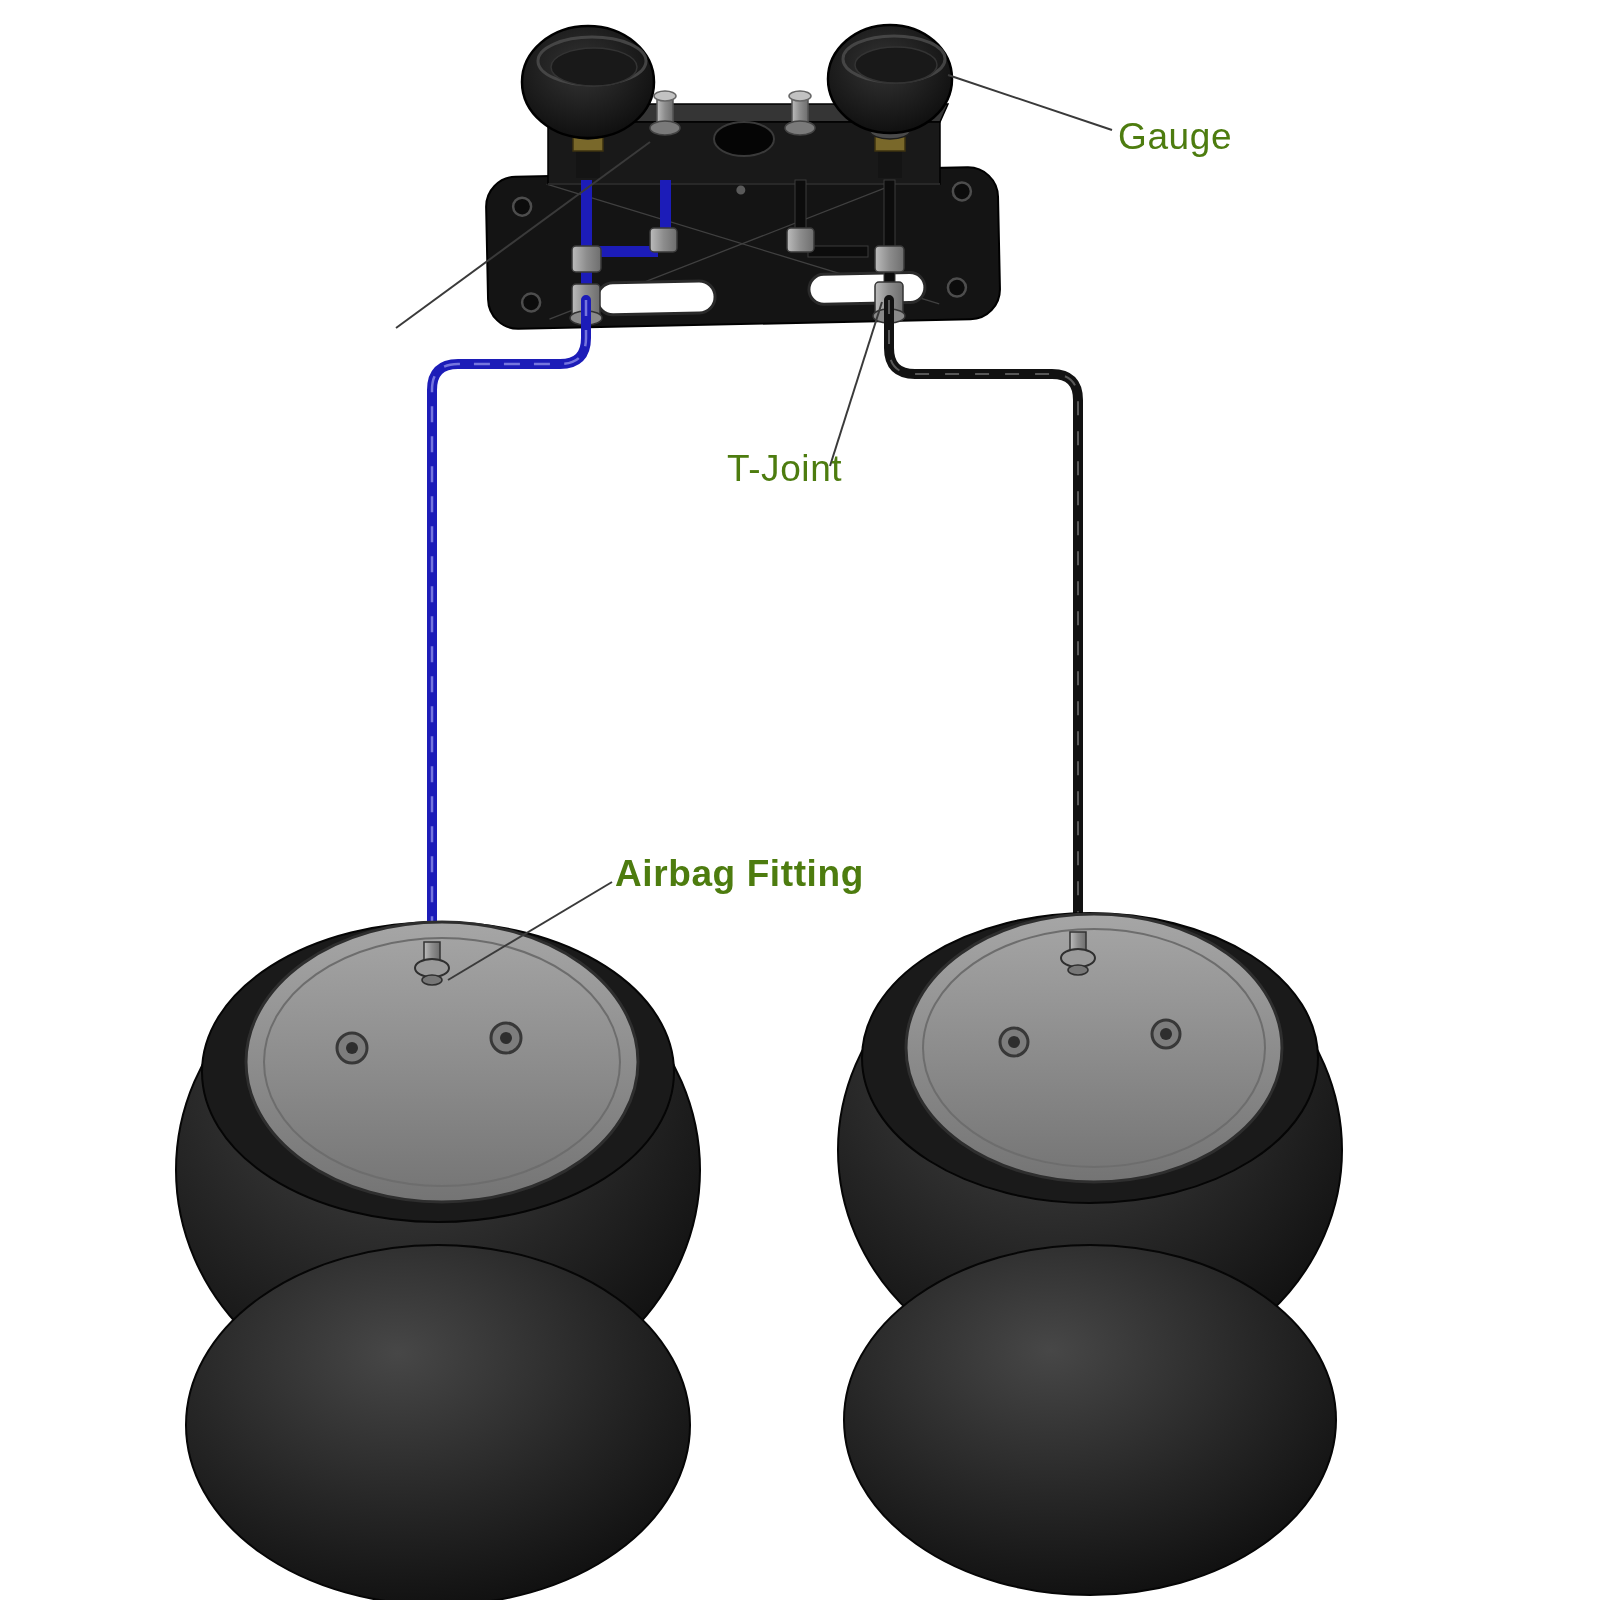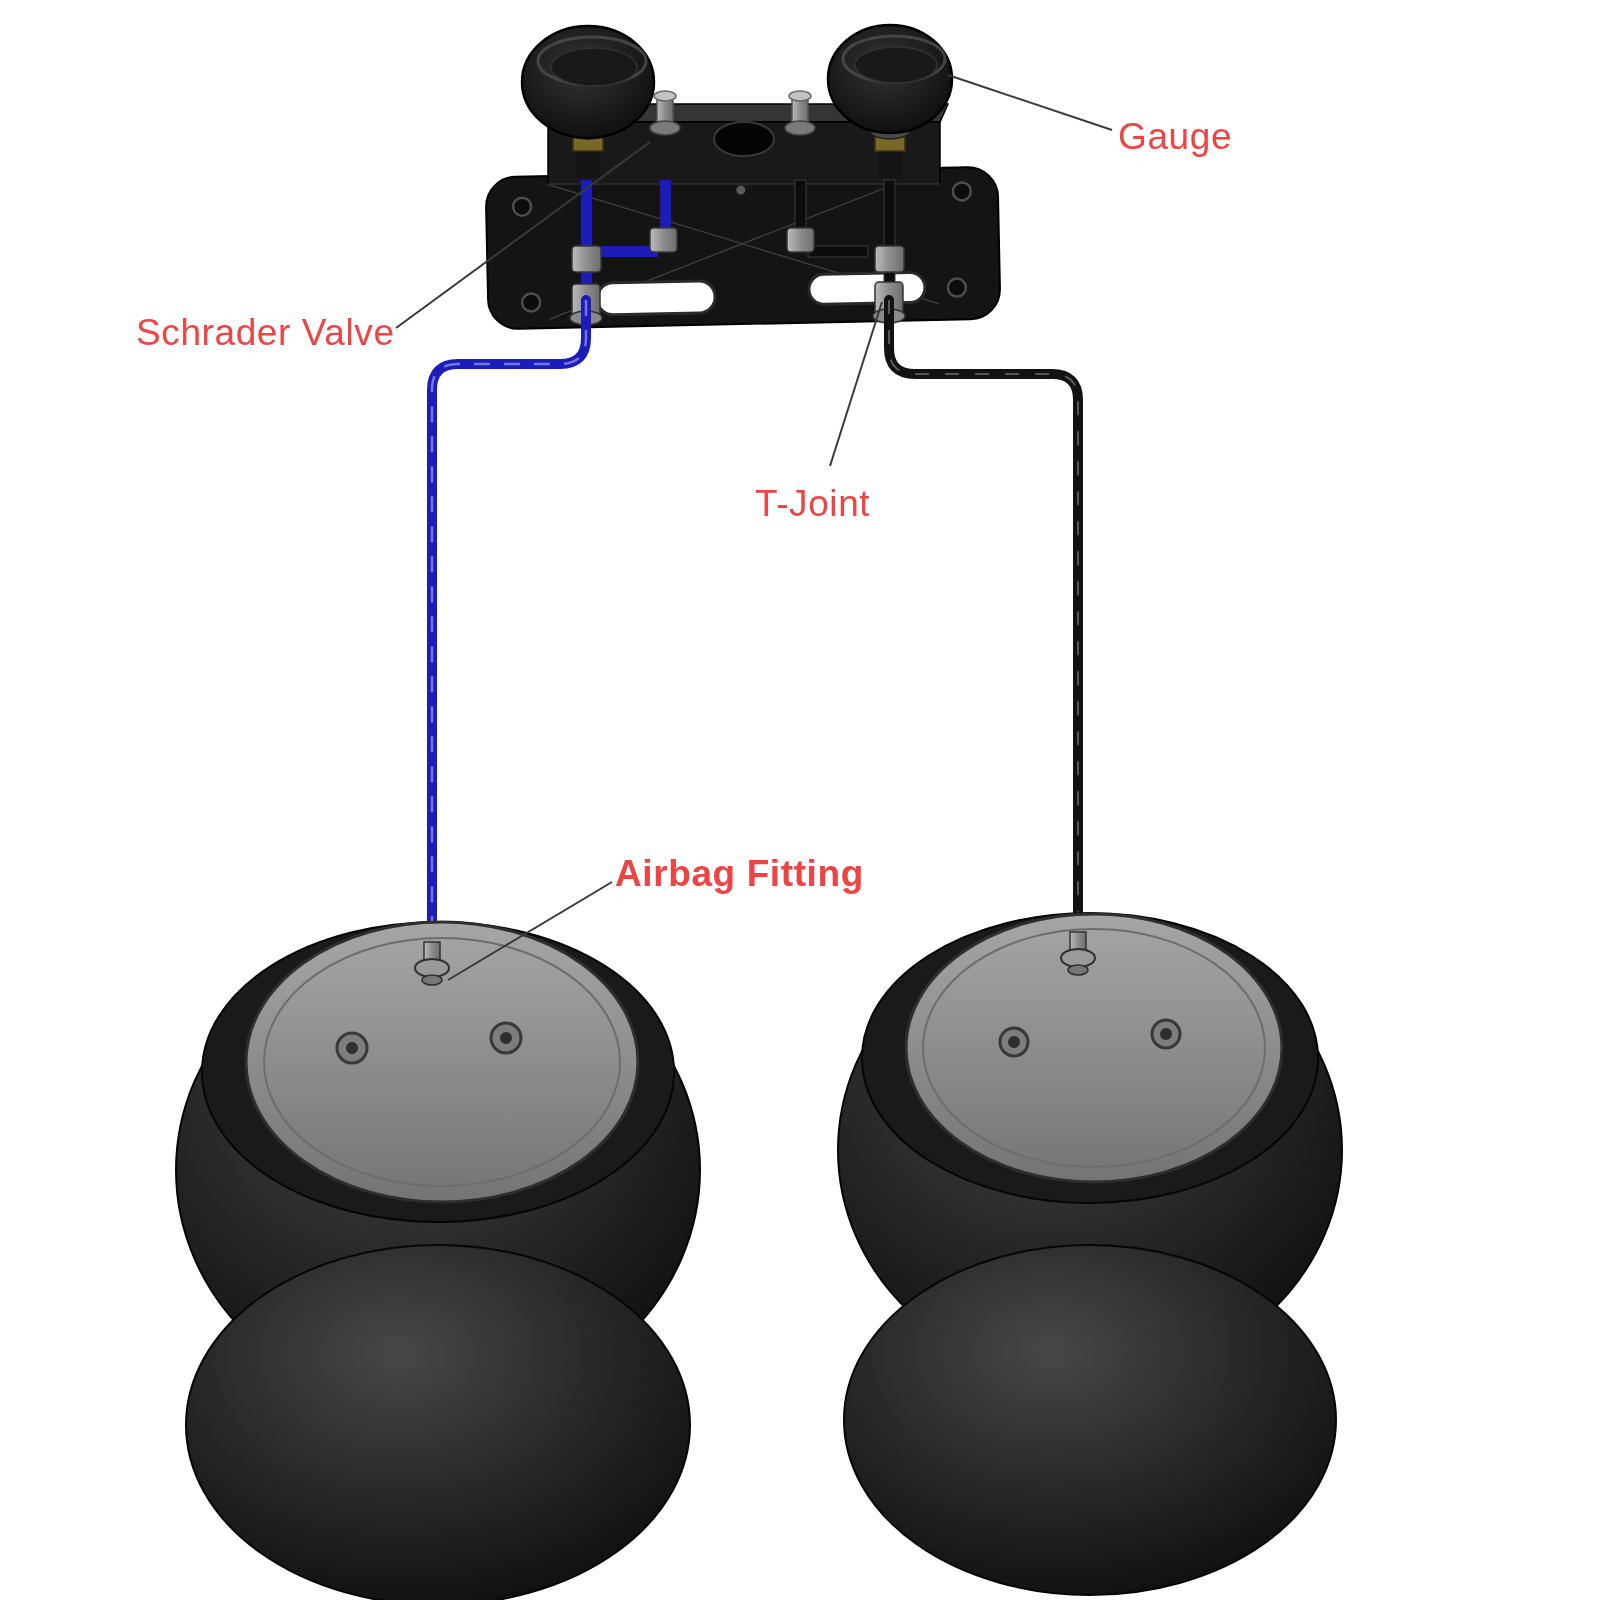--- a/index.html
+++ b/index.html
@@ -2,26 +2,26 @@
 <html><head>
 <meta charset="utf-8">
 <style>
   html,body{margin:0;padding:0;background:#ffffff;}
   .stage{
     position:relative;width:1600px;height:1600px;background:#ffffff;overflow:hidden;
     font-family:"Liberation Sans",sans-serif;
   }
   .stage svg{position:absolute;left:0;top:0;}
   .callout{
-    position:absolute;color:#ef4444;font-size:37px;letter-spacing:.6px;
+    position:absolute;color:#4d7c0f;font-size:37px;letter-spacing:.6px;
     white-space:nowrap;font-weight:400;
   }
   .callout-gauge{left:1118px;top:116px;}
   .callout-schrader{left:136px;top:312px;}
-  .callout-tjoint{left:727px;top:483px;margin-left:28px;}
+  .callout-tjoint{left:727px;top:448px;}
   .callout-airbag{left:615px;top:853px;font-weight:bold;}
 </style>
 </head>
 <body>
 
 <div class="stage">
 
 <svg width="1600" height="1600" viewBox="0 0 1600 1600">
   <defs>
     <radialGradient id="rubber" cx="42%" cy="30%" r="78%">
@@ -171,17 +171,16 @@
 
   <g stroke="#3a3a3a" stroke-width="2">
     <line x1="948" y1="75" x2="1112" y2="130"></line>
     <line x1="396" y1="328" x2="650" y2="142"></line>
     <line x1="830" y1="466" x2="882" y2="302"></line>
     <line x1="612" y1="882" x2="448" y2="980"></line>
   </g>
 </svg>
 
   <div class="callout callout-gauge">Gauge</div>
-  <div class="callout callout-schrader">Schrader Valve</div>
   <div class="callout callout-tjoint">T-Joint</div>
   <div class="callout callout-airbag">Airbag Fitting</div>
 
 </div>
 
 </body></html>

